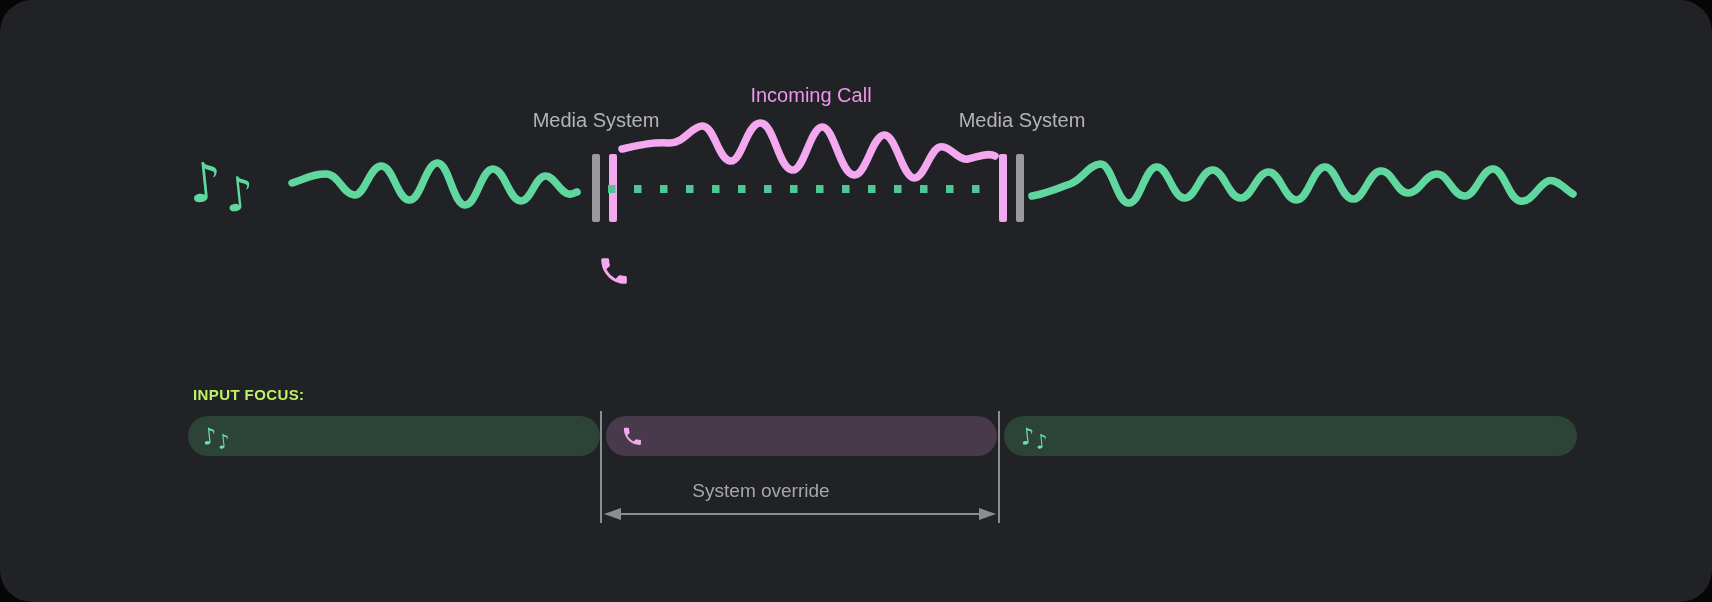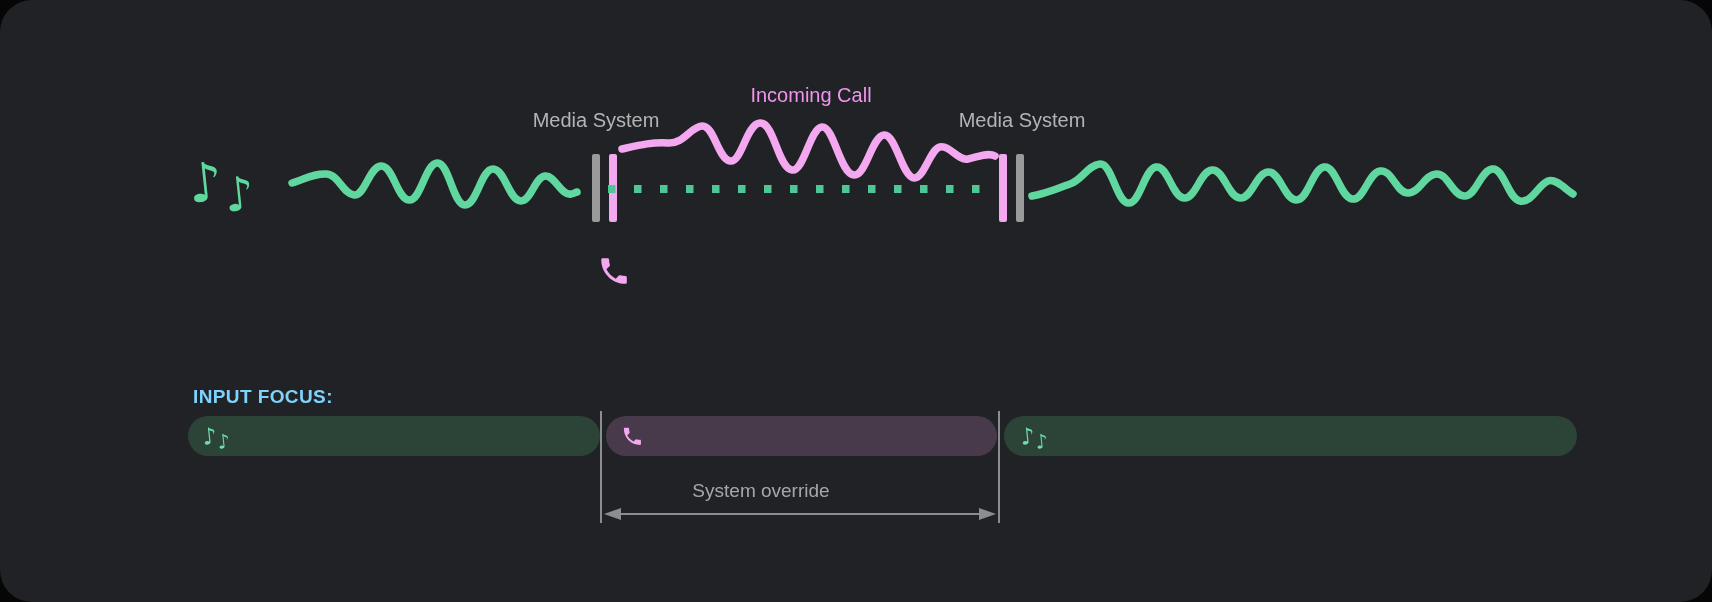--- a/index.html
+++ b/index.html
@@ -4,21 +4,21 @@
 <style>
   html,body{margin:0;padding:0;background:#060606;width:1712px;height:602px;
     font-family:"Liberation Sans",sans-serif;}
   .panel{position:absolute;left:0;top:0;width:1712px;height:602px;
     background:#212226;border-radius:32px;overflow:hidden;}
   .lbl{position:absolute;z-index:3;white-space:nowrap;}
   .lbl-gray{color:#b3b4b6;font-size:20px;font-weight:500;}
   .lbl-pink{color:#ef95ee;font-size:20px;font-weight:400;}
   .centered{transform:translateX(-50%);}
   .input-focus-heading{position:absolute;z-index:3;left:193px;top:386px;
-    color:#7dd3fc;font-size:19px;font-weight:700;letter-spacing:.4px;}
+    color:#bef264;font-size:15px;font-weight:700;letter-spacing:.4px;}
   .pill{position:absolute;z-index:1;top:416px;height:40px;border-radius:20px;}
   .pill-media{background:#2c4338;}
   .pill-call{background:#483a4a;}
   .pill-1{left:188px;width:412px;}
   .pill-2{left:606px;width:391px;}
   .pill-3{left:1004px;width:573px;}
   .sys-override{position:absolute;z-index:3;left:601px;top:480px;width:320px;
     text-align:center;color:#a6a7a9;font-size:19px;}
   svg.diagram{position:absolute;left:0;top:0;z-index:2;}
   .note-glyph{font-family:"DejaVu Sans",sans-serif;}

